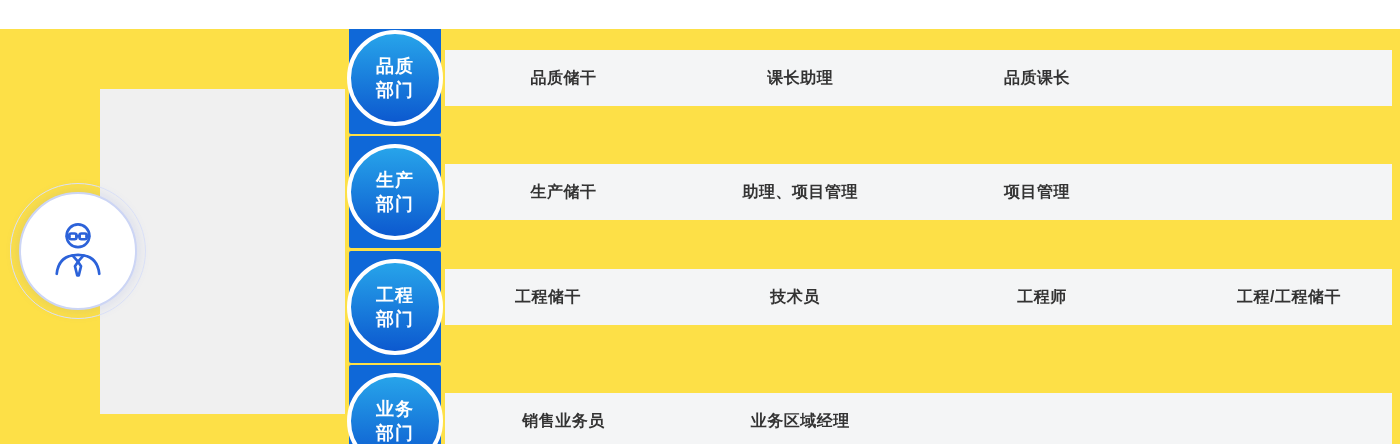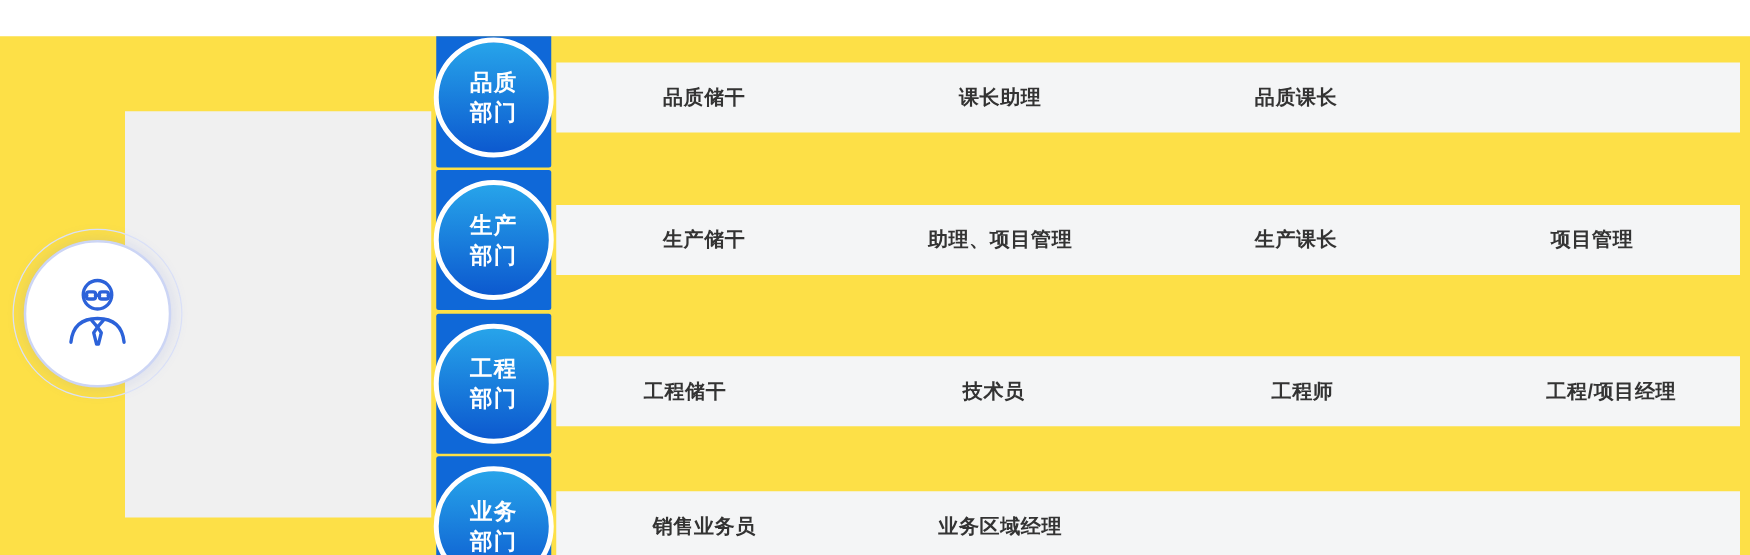--- a/index.html
+++ b/index.html
@@ -91,36 +91,35 @@
   <div class="badge" style="top:1px;">
     <div class="badge-text">
       <span>品质</span><br>
       <span>部门</span>
     </div>
   </div>
 
   <div class="bar" style="top:135px;">
     <div class="stage">生产储干</div>
     <div class="stage">助理、项目管理</div>
-    <div class="stage">生产课长</div>
     <div class="stage">项目管理</div>
   </div>
   <div class="badge-strip" style="top:107px;"></div>
   <div class="badge" style="top:115px;">
     <div class="badge-text">
       <span>生产</span><br>
       <span>部门</span>
     </div>
   </div>
 
-  <div class="bar" style="top:256px;gap:41px;">
+  <div class="bar" style="top:240px;gap:41px;">
     <div class="stage">工程储干</div>
     <div class="stage">技术员</div>
     <div class="stage">工程师</div>
-    <div class="stage">工程/项目经理</div>
+    <div class="stage">工程/工程储干</div>
   </div>
   <div class="badge-strip" style="top:222px;"></div>
   <div class="badge" style="top:230px;">
     <div class="badge-text">
       <span>工程</span><br>
       <span>部门</span>
     </div>
   </div>
 
   <div class="bar" style="top:364px;">

